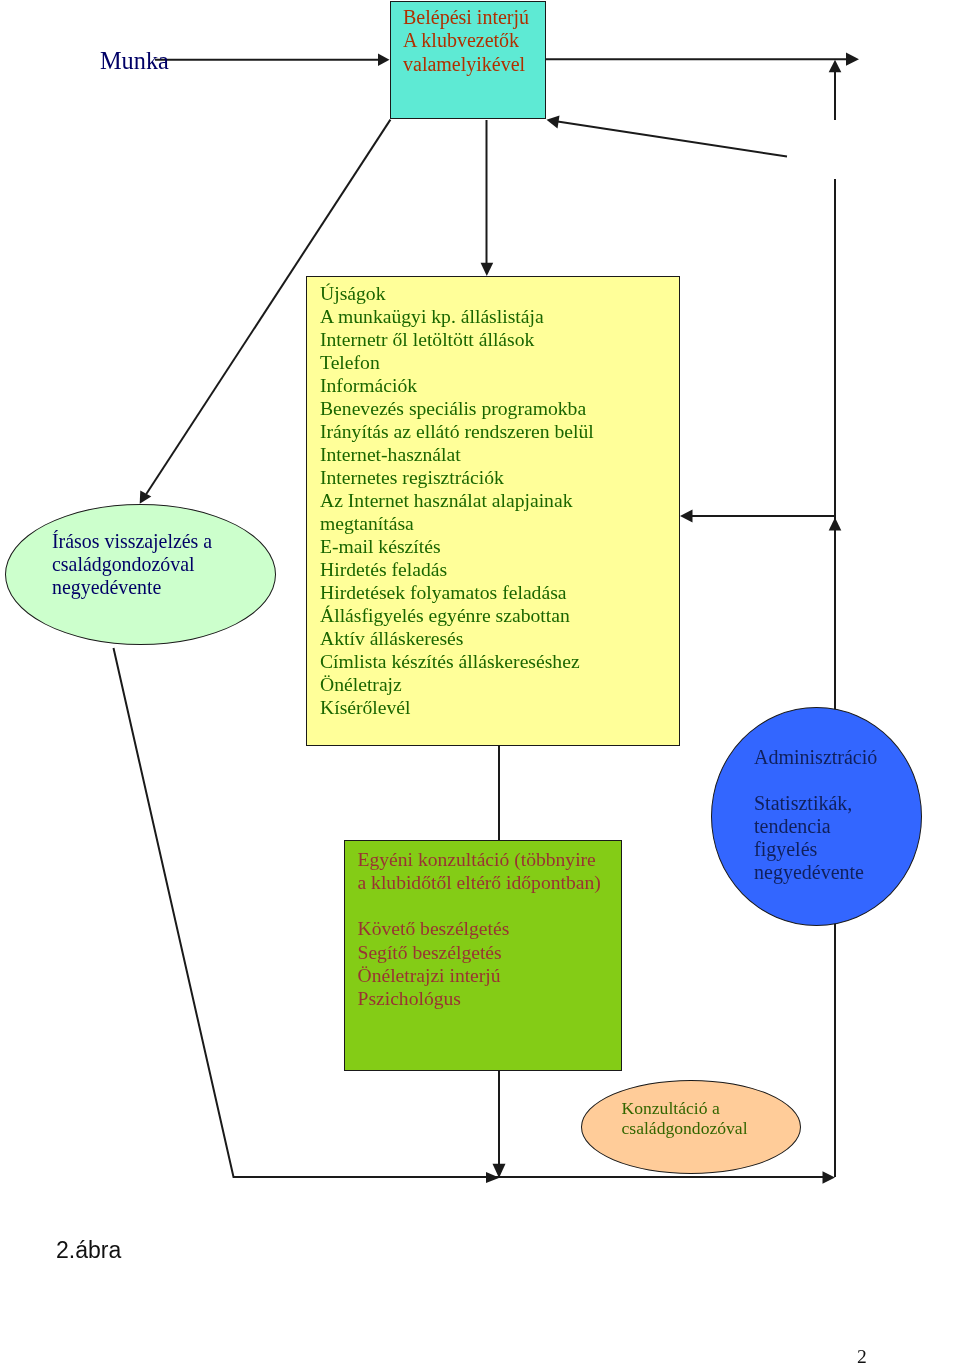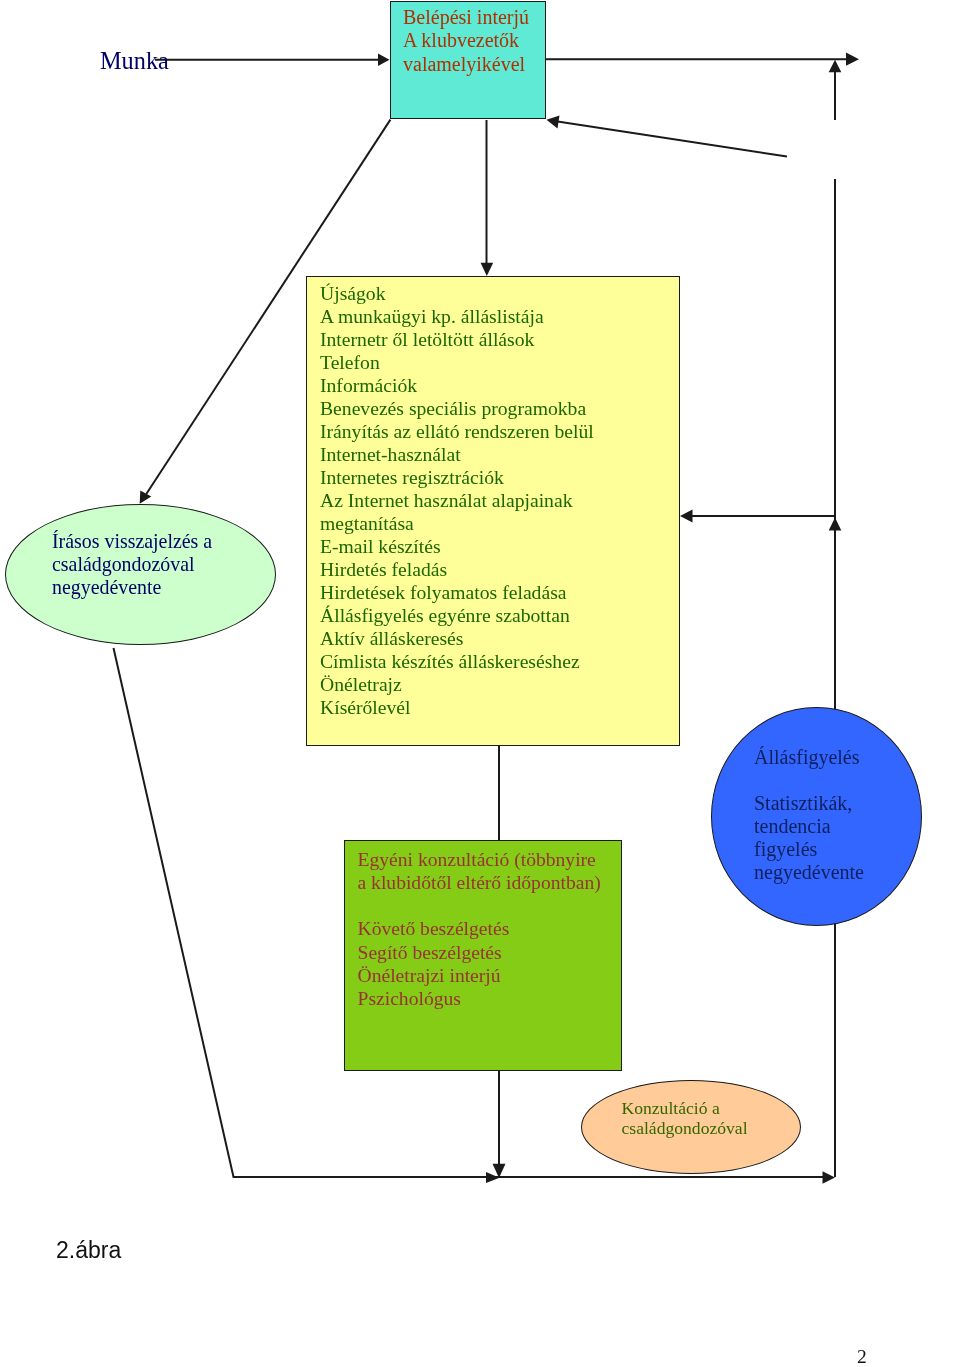--- a/index.html
+++ b/index.html
@@ -126,21 +126,21 @@
 
   <div class="node box-szolgaltatasok">
     <div class="lines"><div>Újságok</div><div>A munkaügyi kp. álláslistája</div><div>Internetr ől letöltött állások</div><div>Telefon</div><div>Információk</div><div>Benevezés speciális programokba</div><div>Irányítás az ellátó rendszeren belül</div><div>Internet-használat</div><div>Internetes regisztrációk</div><div>Az Internet használat alapjainak</div><div>megtanítása</div><div>E-mail készítés</div><div>Hirdetés feladás</div><div>Hirdetések folyamatos feladása</div><div>Állásfigyelés egyénre szabottan</div><div>Aktív álláskeresés</div><div>Címlista készítés álláskereséshez</div><div>Önéletrajz</div><div>Kísérőlevél</div></div>
   </div>
 
   <div class="node box-konzultacio">
     <div class="lines"><div>Egyéni konzultáció (többnyire</div><div>a klubidőtől eltérő időpontban)</div><div>&nbsp;</div><div>Követő beszélgetés</div><div>Segítő beszélgetés</div><div>Önéletrajzi interjú</div><div>Pszichológus</div></div>
   </div>
 
   <div class="node ell-adminisztracio">
-    <div class="lines"><div>Állásfigyelés</div><div>&nbsp;</div><div>Statisztikák,</div><div>tendencia</div><div>figyelés</div><div>negyedévente</div></div>
+    <div class="lines"><div>Adminisztráció</div><div>&nbsp;</div><div>Statisztikák,</div><div>tendencia</div><div>figyelés</div><div>negyedévente</div></div>
   </div>
 
   <div class="node ell-konzcsalad">
     <div class="lines"><div>Konzultáció a</div><div>családgondozóval</div></div>
   </div>
 
   <div class="fig-caption">2.ábra</div>
   <div class="page-num">2</div>
 </div>
 

